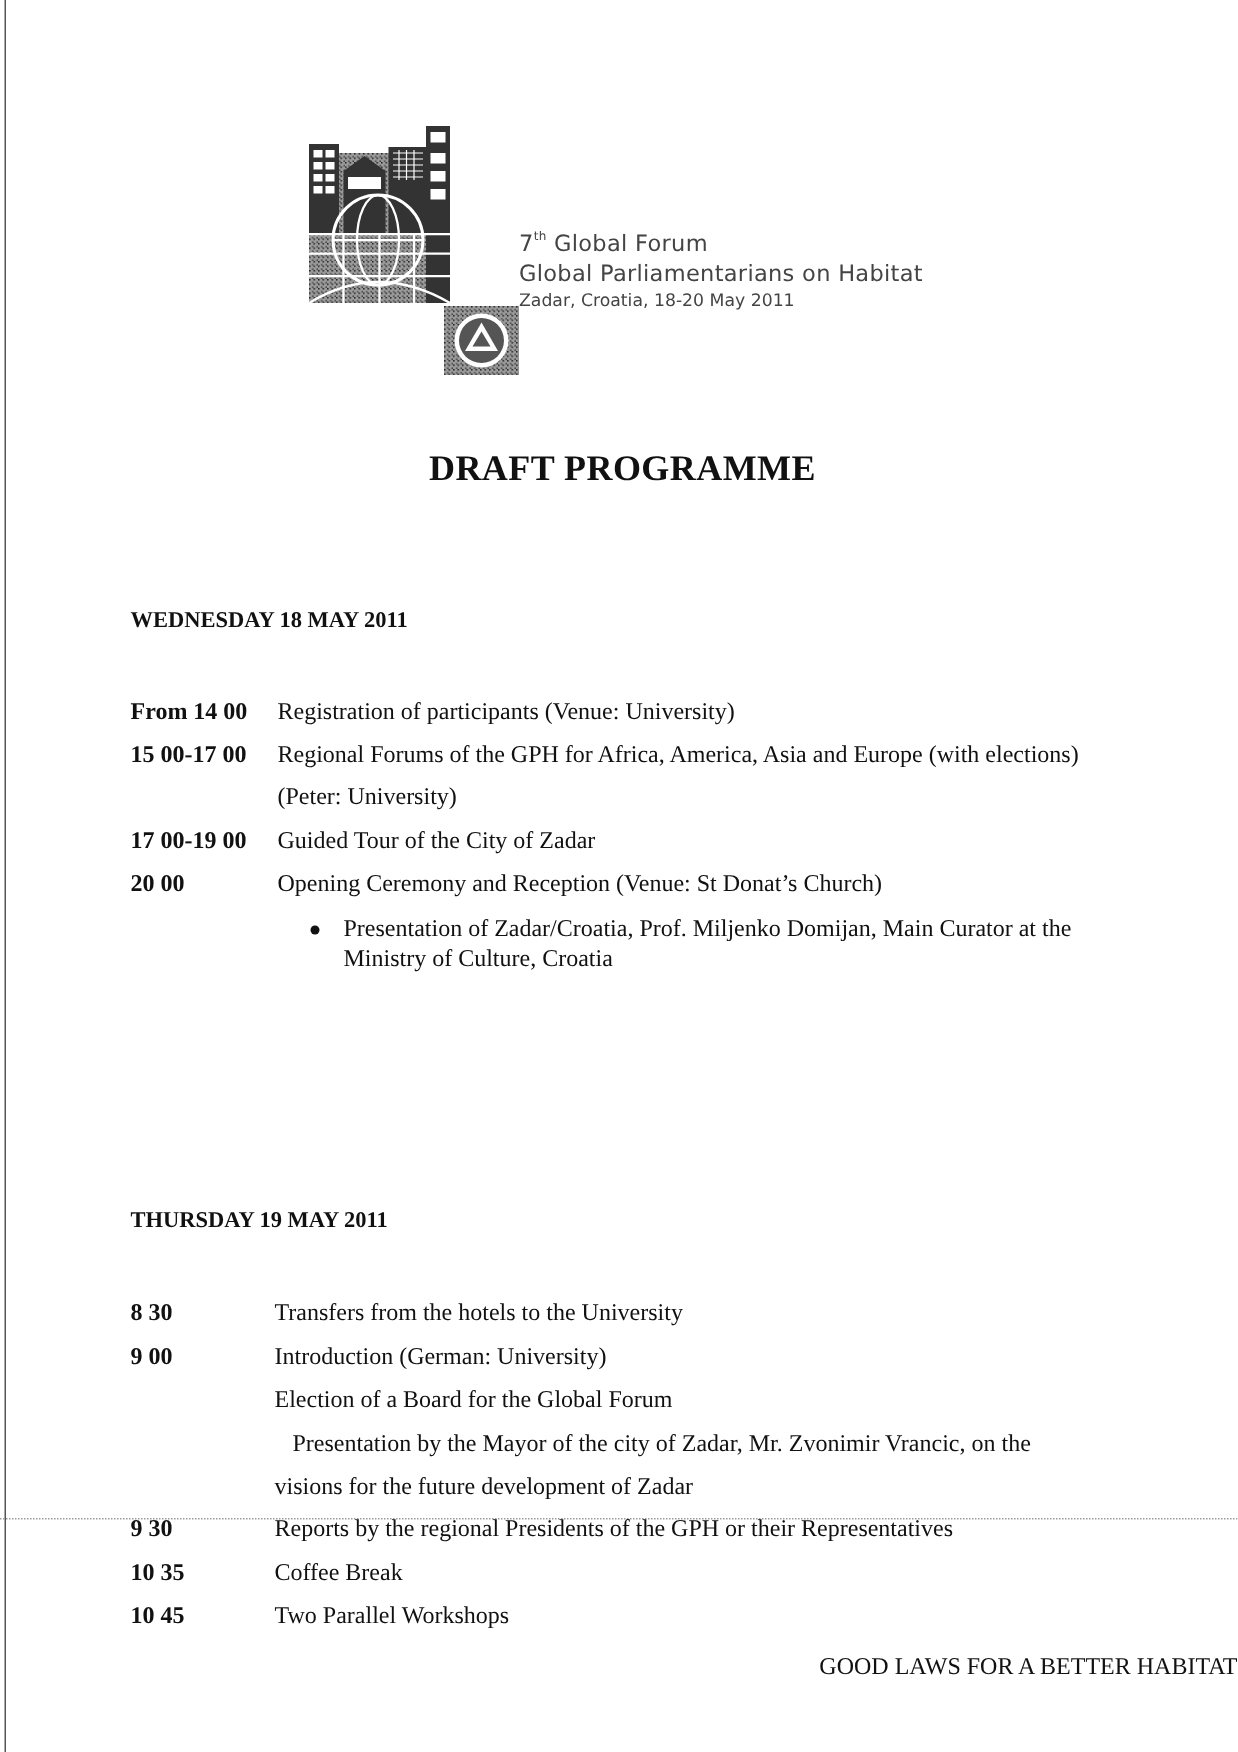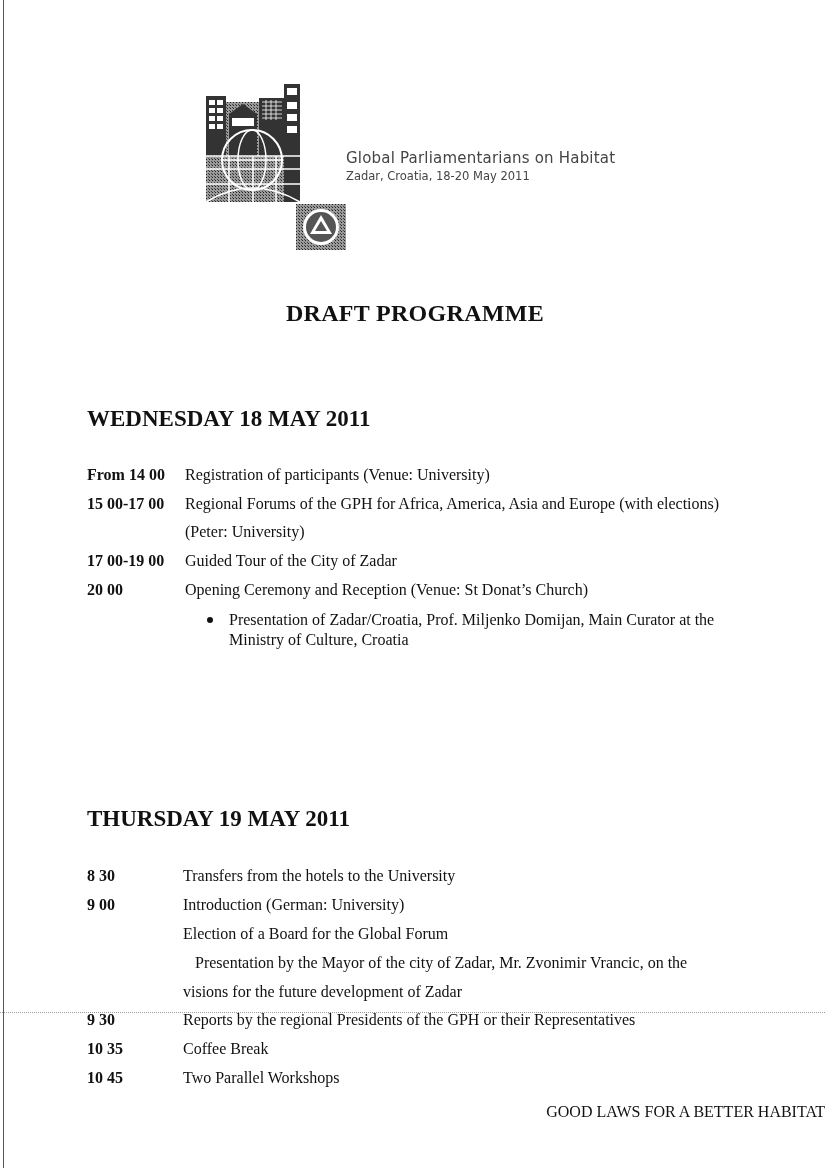--- a/index.html
+++ b/index.html
@@ -28,21 +28,21 @@
   .header-text .l1 sup { font-size: 8px; vertical-align: 7px; }
   .header-text .l2 { font-size: 15px; line-height: 20px; letter-spacing: 0.2px; }
   .header-text .l3 { font-size: 11.5px; line-height: 16px; }
 
   .doc-title {
     position: absolute; left: 0; width: 830px; top: 300px; text-align: center;
     font-weight: bold; font-size: 24px; letter-spacing: 0.3px;
   }
 
   .day-heading {
-    position: absolute; left: 87px; font-weight: bold; font-size: 23px;
+    position: absolute; left: 87px; font-weight: bold; font-size: 15px;
   }
 
   .row { position: absolute; left: 87px; height: 24px; font-size: 16px; line-height: 24px; white-space: nowrap; }
   .row .time { position: absolute; left: 0; font-weight: bold; }
   .row .desc { position: absolute; }
 
   .bullets { position: absolute; left: 205px; top: 610px; width: 560px; font-size: 16px; line-height: 19.5px; }
   .bullet { position: relative; padding-left: 24px; }
   .bullet::before {
     content: ""; position: absolute; left: 2px; top: 7px; width: 6px; height: 6px;
@@ -124,20 +124,21 @@
 
     <rect x="90" y="120" width="50" height="46" fill="url(#hatch)"></rect>
     <circle cx="115" cy="143" r="18" fill="#fff"></circle>
     <circle cx="115" cy="143" r="15" fill="#555"></circle>
     <polygon points="115,131 126,150 104,150" fill="#fff"></polygon>
     <polygon points="115,137 121,147 109,147" fill="#555"></polygon>
   </svg>
 </div>
 
 <div class="header-text">
+  <div class="l1"><span>7</span><sup>th</sup> <span>Global Forum</span></div>
   <div class="l2">Global Parliamentarians on Habitat</div>
   <div class="l3">Zadar, Croatia, 18-20 May 2011</div>
 </div>
 
 <div class="doc-title">DRAFT PROGRAMME</div>
 
 <div class="day-heading" style="top:406px">WEDNESDAY 18 MAY 2011</div>
 
 <div class="row" style="top:463px">
   <span class="time">From 14 00</span>

